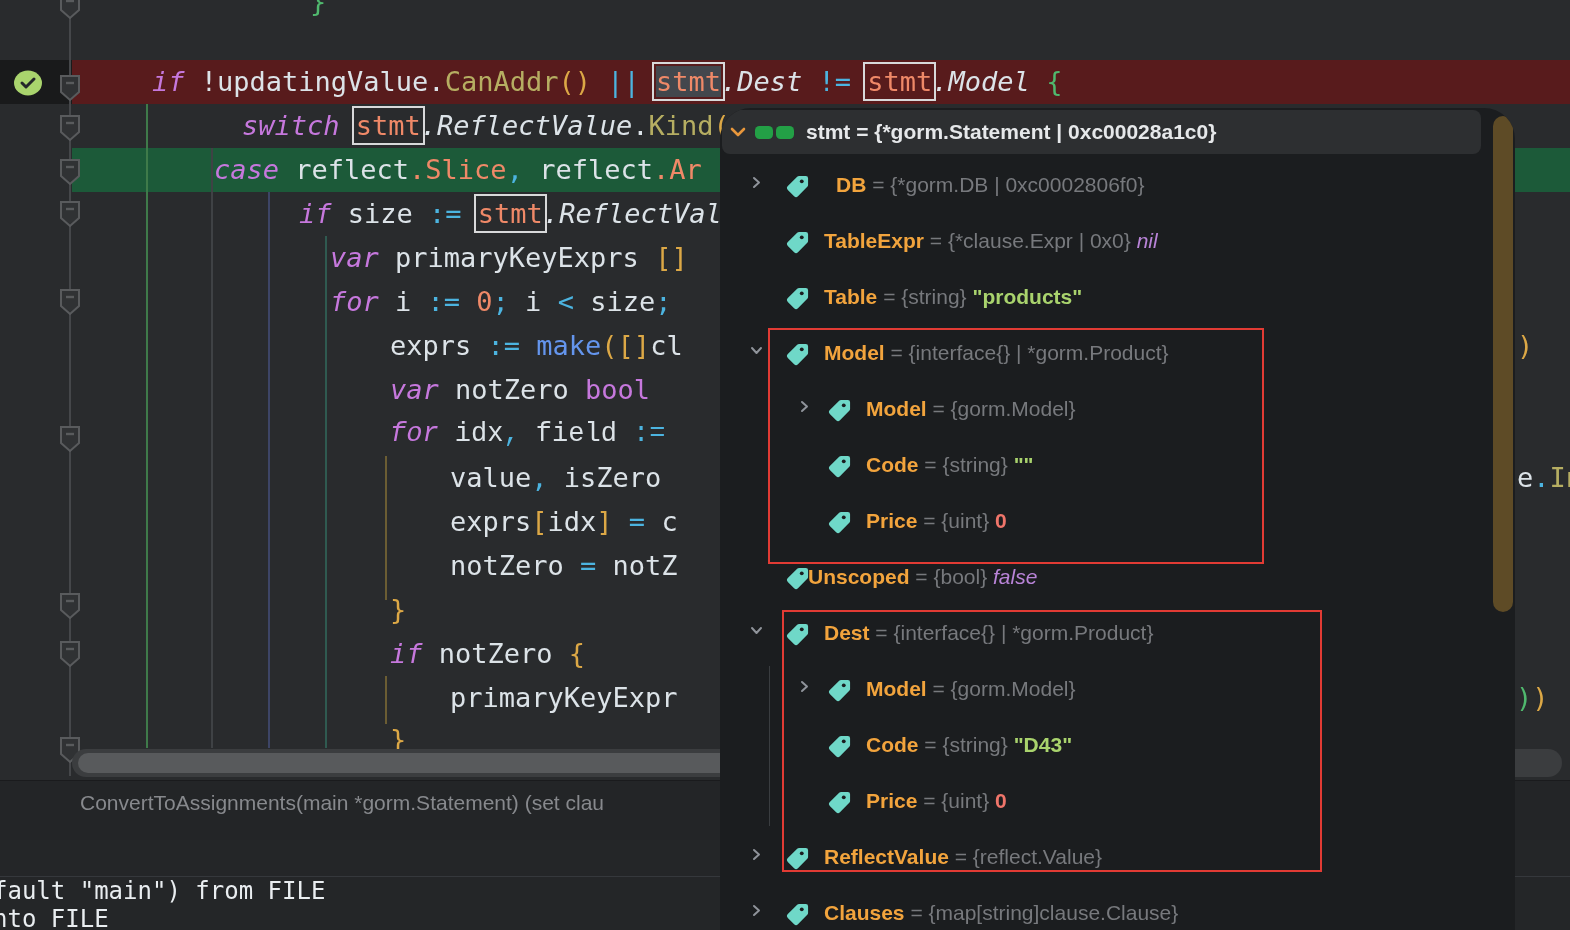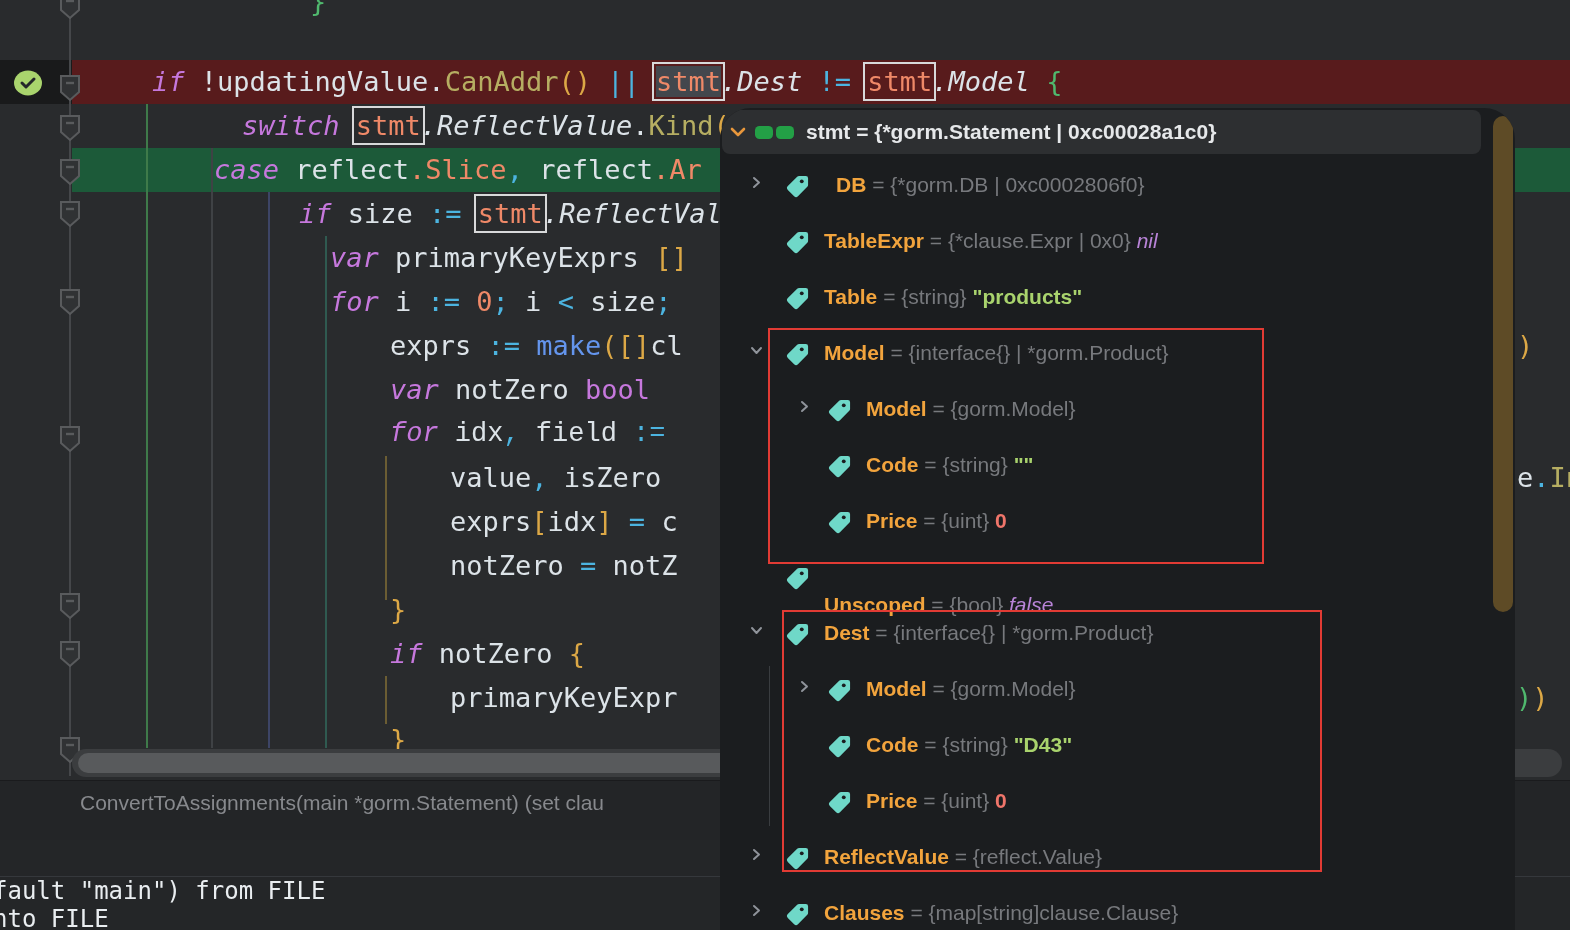--- a/index.html
+++ b/index.html
@@ -254,21 +254,21 @@
           </span>
           <span class="txt" style="left: 146px;"><span class="nm">Price</span><span class="ty"> = {uint} </span><span class="v-num">0</span></span>
         </div>
         <div class="vrow" style="top: 444px;">
           <span class="tag" style="left: 64px;">
             <svg width="27" height="27" viewBox="0 0 24 24">
               <path d="M13.4 2.6 h6 a2 2 0 0 1 2 2 v6 a2.4 2.4 0 0 1 -0.7 1.7 l-8.3 8.3 a2.4 2.4 0 0 1 -3.4 0 l-5.6 -5.6 a2.4 2.4 0 0 1 0 -3.4 l8.3 -8.3 a2.4 2.4 0 0 1 1.7 -0.7 z" fill="#6fd8c8"></path>
               <circle cx="15.8" cy="7.4" r="1.7" fill="#1b1d1f"></circle>
             </svg>
           </span>
-          <span class="txt" style="left: 104px; margin-top: 28px;"><span class="nm">Unscoped</span><span class="ty"> = {bool} </span><span class="v-nil">false</span></span>
+          <span class="txt" style="left: 88px;"><span class="nm">Unscoped</span><span class="ty"> = {bool} </span><span class="v-nil">false</span></span>
         </div>
         <div class="vrow" style="top: 500px;">
           <span class="chev" style="left: 30px;">
             <svg width="13" height="13" viewBox="0 0 13 13">
               <path d="M2 4 l4.5 5 l4.5 -5" stroke="#8f939a" stroke-width="2" fill="none" stroke-linecap="round" stroke-linejoin="round"></path>
             </svg>
           </span>
           <span class="tag" style="left: 64px;">
             <svg width="27" height="27" viewBox="0 0 24 24">
               <path d="M13.4 2.6 h6 a2 2 0 0 1 2 2 v6 a2.4 2.4 0 0 1 -0.7 1.7 l-8.3 8.3 a2.4 2.4 0 0 1 -3.4 0 l-5.6 -5.6 a2.4 2.4 0 0 1 0 -3.4 l8.3 -8.3 a2.4 2.4 0 0 1 1.7 -0.7 z" fill="#6fd8c8"></path>

